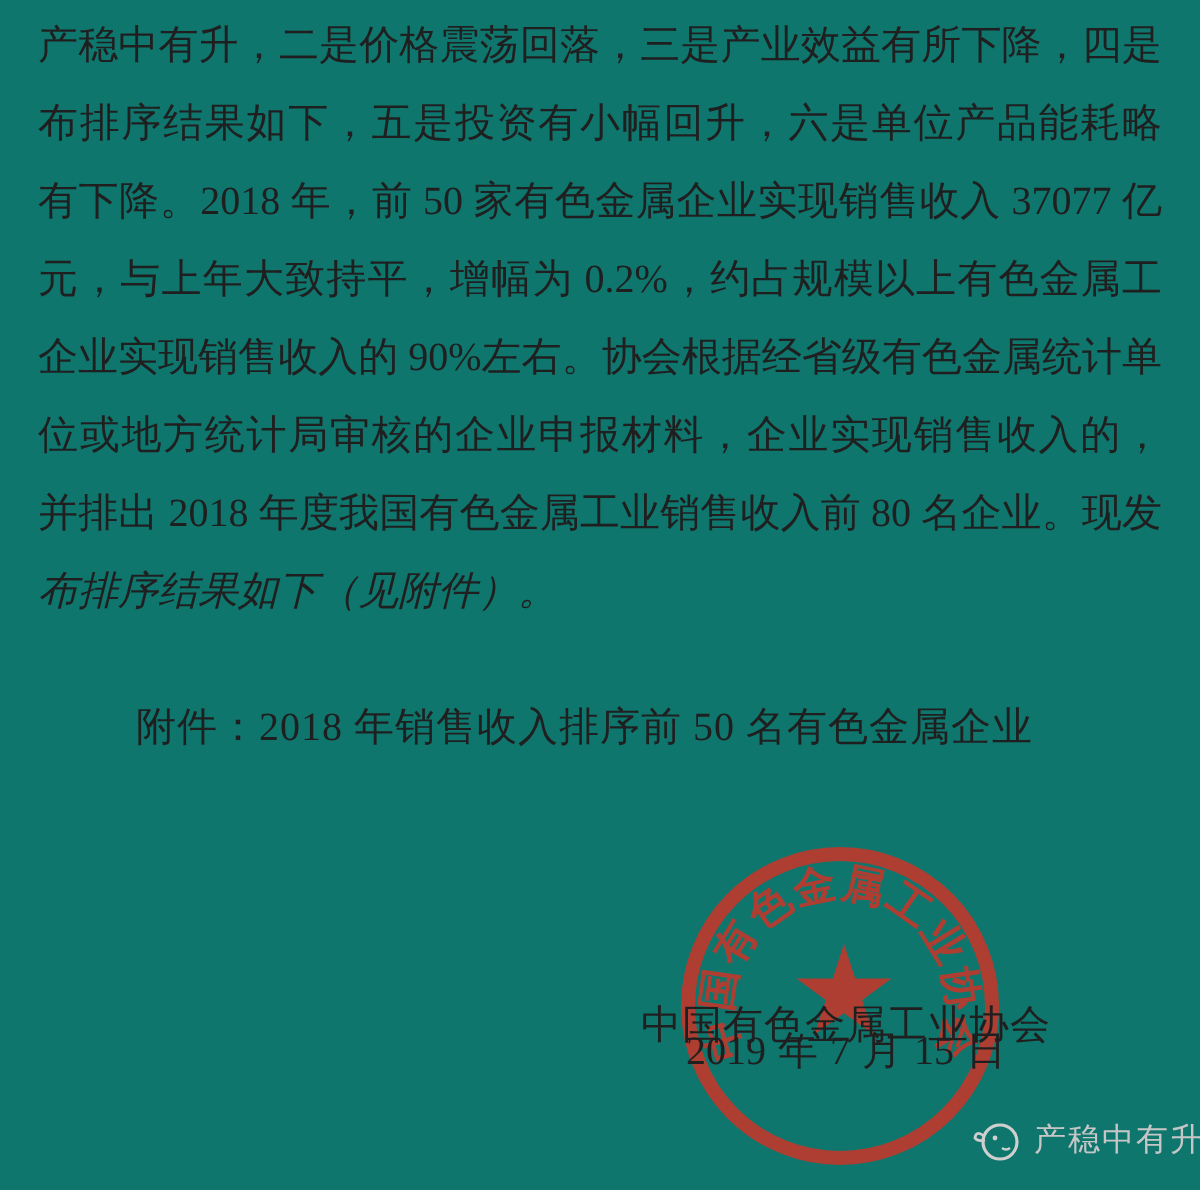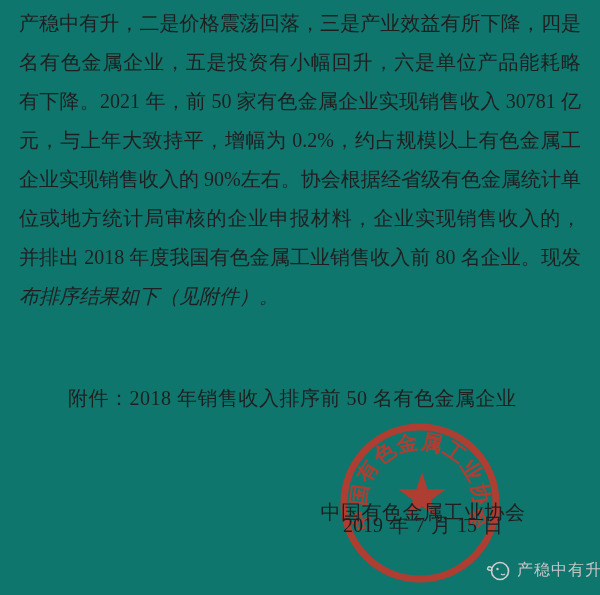--- a/index.html
+++ b/index.html
@@ -33,21 +33,20 @@
     text-align-last: left;
     font-style: italic;
   }
   .attachment {
     position: absolute;
     top: 350px;
     left: 68px;
     font-size: 20px;
     letter-spacing: 0.5px;
     white-space: nowrap;
-    margin-top: 35px;
   }
   .seal {
     position: absolute;
     left: 334px;
     top: 416px;
     width: 172px;
     height: 172px;
     opacity: 0.88;
   }
   .seal text {
@@ -93,22 +92,22 @@
   }
   .wm-icon { width: 26px; height: 24px; }
 </style>
 </head>
 <body>
 
 <div class="page">
 
   <div class="body-text">
     <div class="bodyline">产稳中有升，二是价格震荡回落，三是产业效益有所下降，四是</div>
-    <div class="bodyline">名有色金属企业，五是投资有小幅回升，六是单位产品能耗略</div>
-    <div class="bodyline">有下降。2021 年，前 50 家有色金属企业实现销售收入 30781 亿</div>
+    <div class="bodyline">布排序结果如下，五是投资有小幅回升，六是单位产品能耗略</div>
+    <div class="bodyline">有下降。2018 年，前 50 家有色金属企业实现销售收入 37077 亿</div>
     <div class="bodyline">元，与上年大致持平，增幅为 0.2%，约占规模以上有色金属工业</div>
     <div class="bodyline">企业实现销售收入的 90%左右。协会根据经省级有色金属统计单</div>
     <div class="bodyline">位或地方统计局审核的企业申报材料，企业实现销售收入的，</div>
     <div class="bodyline">并排出 2018 年度我国有色金属工业销售收入前 80 名企业。现发</div>
     <div class="bodyline lastline">布排序结果如下（见附件）。</div>
   </div>
 
   <div class="attachment">附件：2018 年销售收入排序前 50 名有色金属企业</div>
 
   <svg class="seal" viewBox="0 0 172 172" xmlns="http://www.w3.org/2000/svg">

